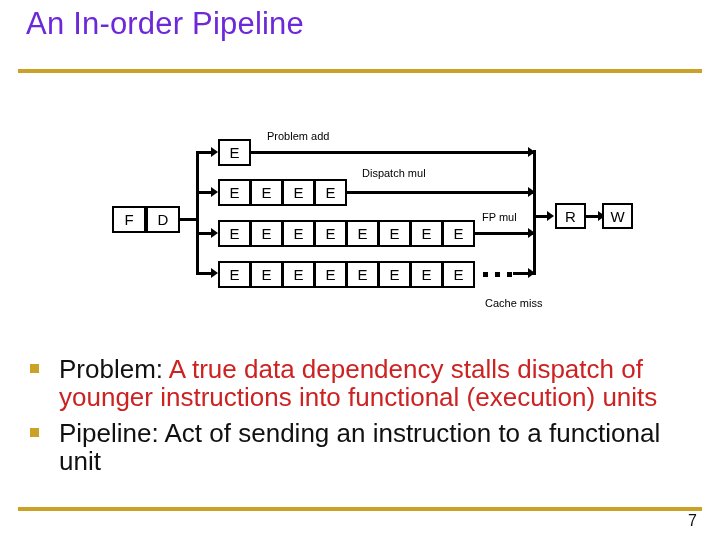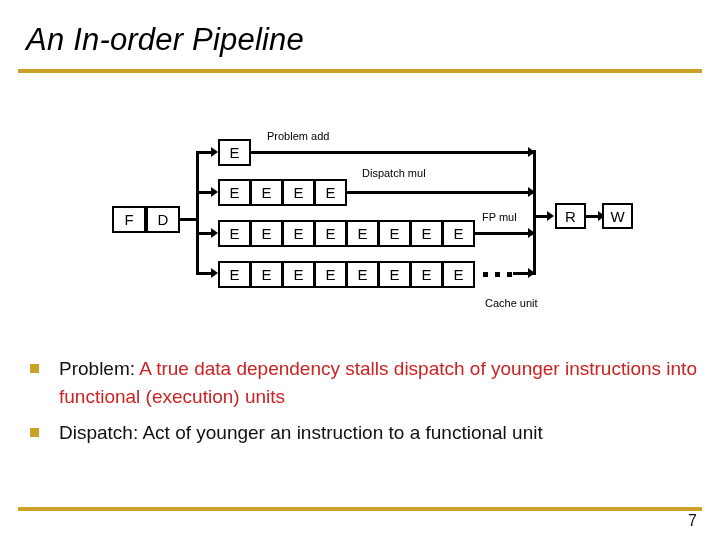--- a/index.html
+++ b/index.html
@@ -13,26 +13,25 @@
     height: 540px;
     background: #ffffff;
     font-family: "Liberation Sans", sans-serif;
     overflow: hidden;
   }
 
   
   #title {
     position: absolute;
     left: 26px;
-    top: 22px;
+    top: 6px;
     font-size: 31px;
-    color: #000000;
+    color: #6d28d9;
     letter-spacing: 0.2px;
     white-space: nowrap;
-    font-style: italic;
   }
   #title-rule {
     position: absolute;
     left: 18px;
     top: 69px;
     width: 684px;
     height: 4px;
     background: #c9a227;
   }
 
@@ -120,21 +119,21 @@
   .bullet-marker {
     position: absolute;
     left: 0px;
     top: 9px;
     width: 9px;
     height: 9px;
     background: #c9a227;
   }
   .bullet-text {
     margin-left: 29px;
-    font-size: 19px;
+    font-size: 26px;
     line-height: 28px;
     color: #111111;
   }
   .hl-red {
     color: #cc2222;
   }
 </style>
 </head>
 <body>
 
@@ -194,21 +193,21 @@
     <div class="dg-box" style="left:314px; top:261px; width:33px; height:27px;">E</div>
     <div class="dg-box" style="left:346px; top:261px; width:33px; height:27px;">E</div>
     <div class="dg-box" style="left:378px; top:261px; width:33px; height:27px;">E</div>
     <div class="dg-box" style="left:410px; top:261px; width:33px; height:27px;">E</div>
     <div class="dg-box" style="left:442px; top:261px; width:33px; height:27px;">E</div>
     <div class="dg-dot" style="left:483px; top:272px;"></div>
     <div class="dg-dot" style="left:495px; top:272px;"></div>
     <div class="dg-dot" style="left:507px; top:272px;"></div>
     <div class="dg-line-h" style="left:513px; top:272px; width:21px;"></div>
     <div class="dg-arrow-r" style="left:528px; top:268px;"></div>
-    <div class="dg-label" style="left:485px; top:298px;">Cache unit</div>
+    <div class="dg-label" style="left:485px; top:298px;">Cache miss</div>
 
     <div class="dg-line-v" style="left:533px; top:150px; height:125px;"></div>
     <div class="dg-line-h" style="left:533px; top:215px; width:16px;"></div>
     <div class="dg-arrow-r" style="left:547px; top:211px;"></div>
 
     <div class="dg-box" style="left:555px; top:203px; width:31px; height:26px;">R</div>
     <div class="dg-line-h" style="left:586px; top:215px; width:14px;"></div>
     <div class="dg-arrow-r" style="left:598px; top:211px;"></div>
     <div class="dg-box" style="left:602px; top:203px; width:31px; height:26px;">W</div>
 
@@ -216,21 +215,21 @@
 
   <div id="bullets">
 
     <div class="bullet-row" style="top:355px;">
       <span class="bullet-marker"></span>
       <div class="bullet-text"><span>Problem: </span><span class="hl-red">A true data dependency stalls dispatch of younger instructions into functional (execution) units</span></div>
     </div>
 
     <div class="bullet-row" style="top:419px;">
       <span class="bullet-marker"></span>
-      <div class="bullet-text"><span>Dispatch: Act of younger an instruction to a functional unit</span></div>
+      <div class="bullet-text"><span>Pipeline: Act of sending an instruction to a functional unit</span></div>
     </div>
 
   </div>
 
   <div id="footer-rule"></div>
   <div id="page-number">7</div>
 
 </div>
 
 </body></html>

